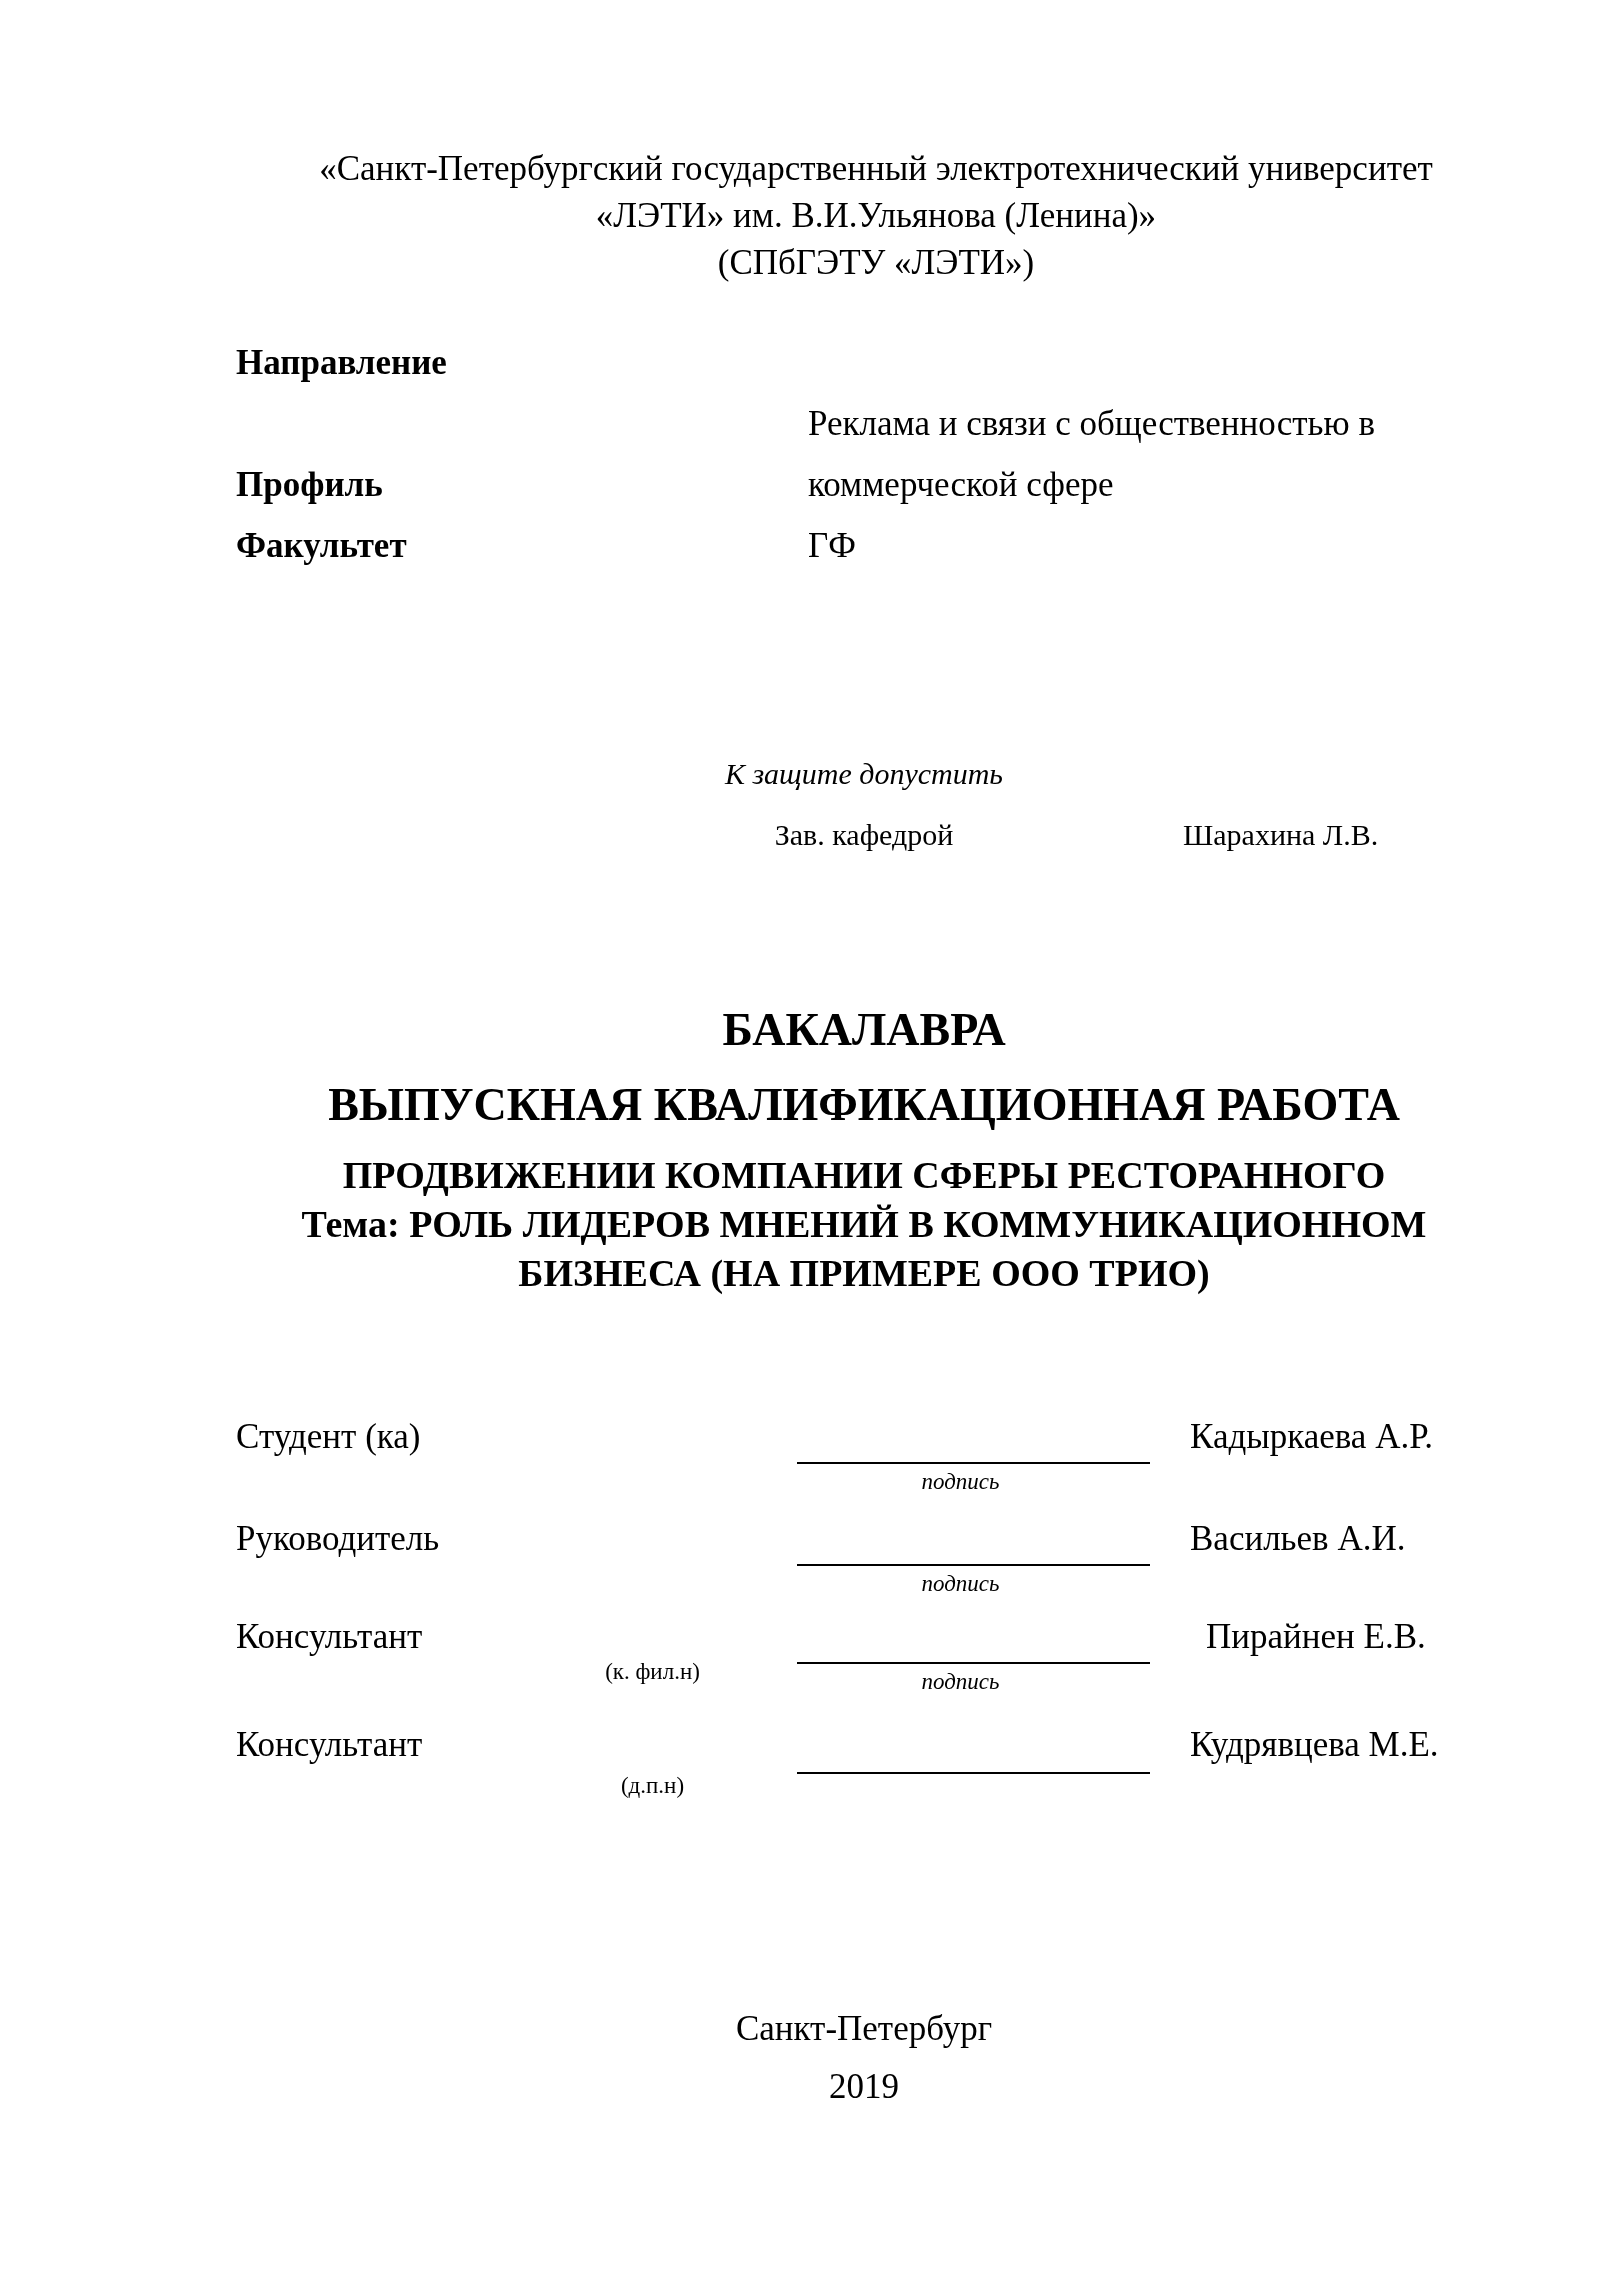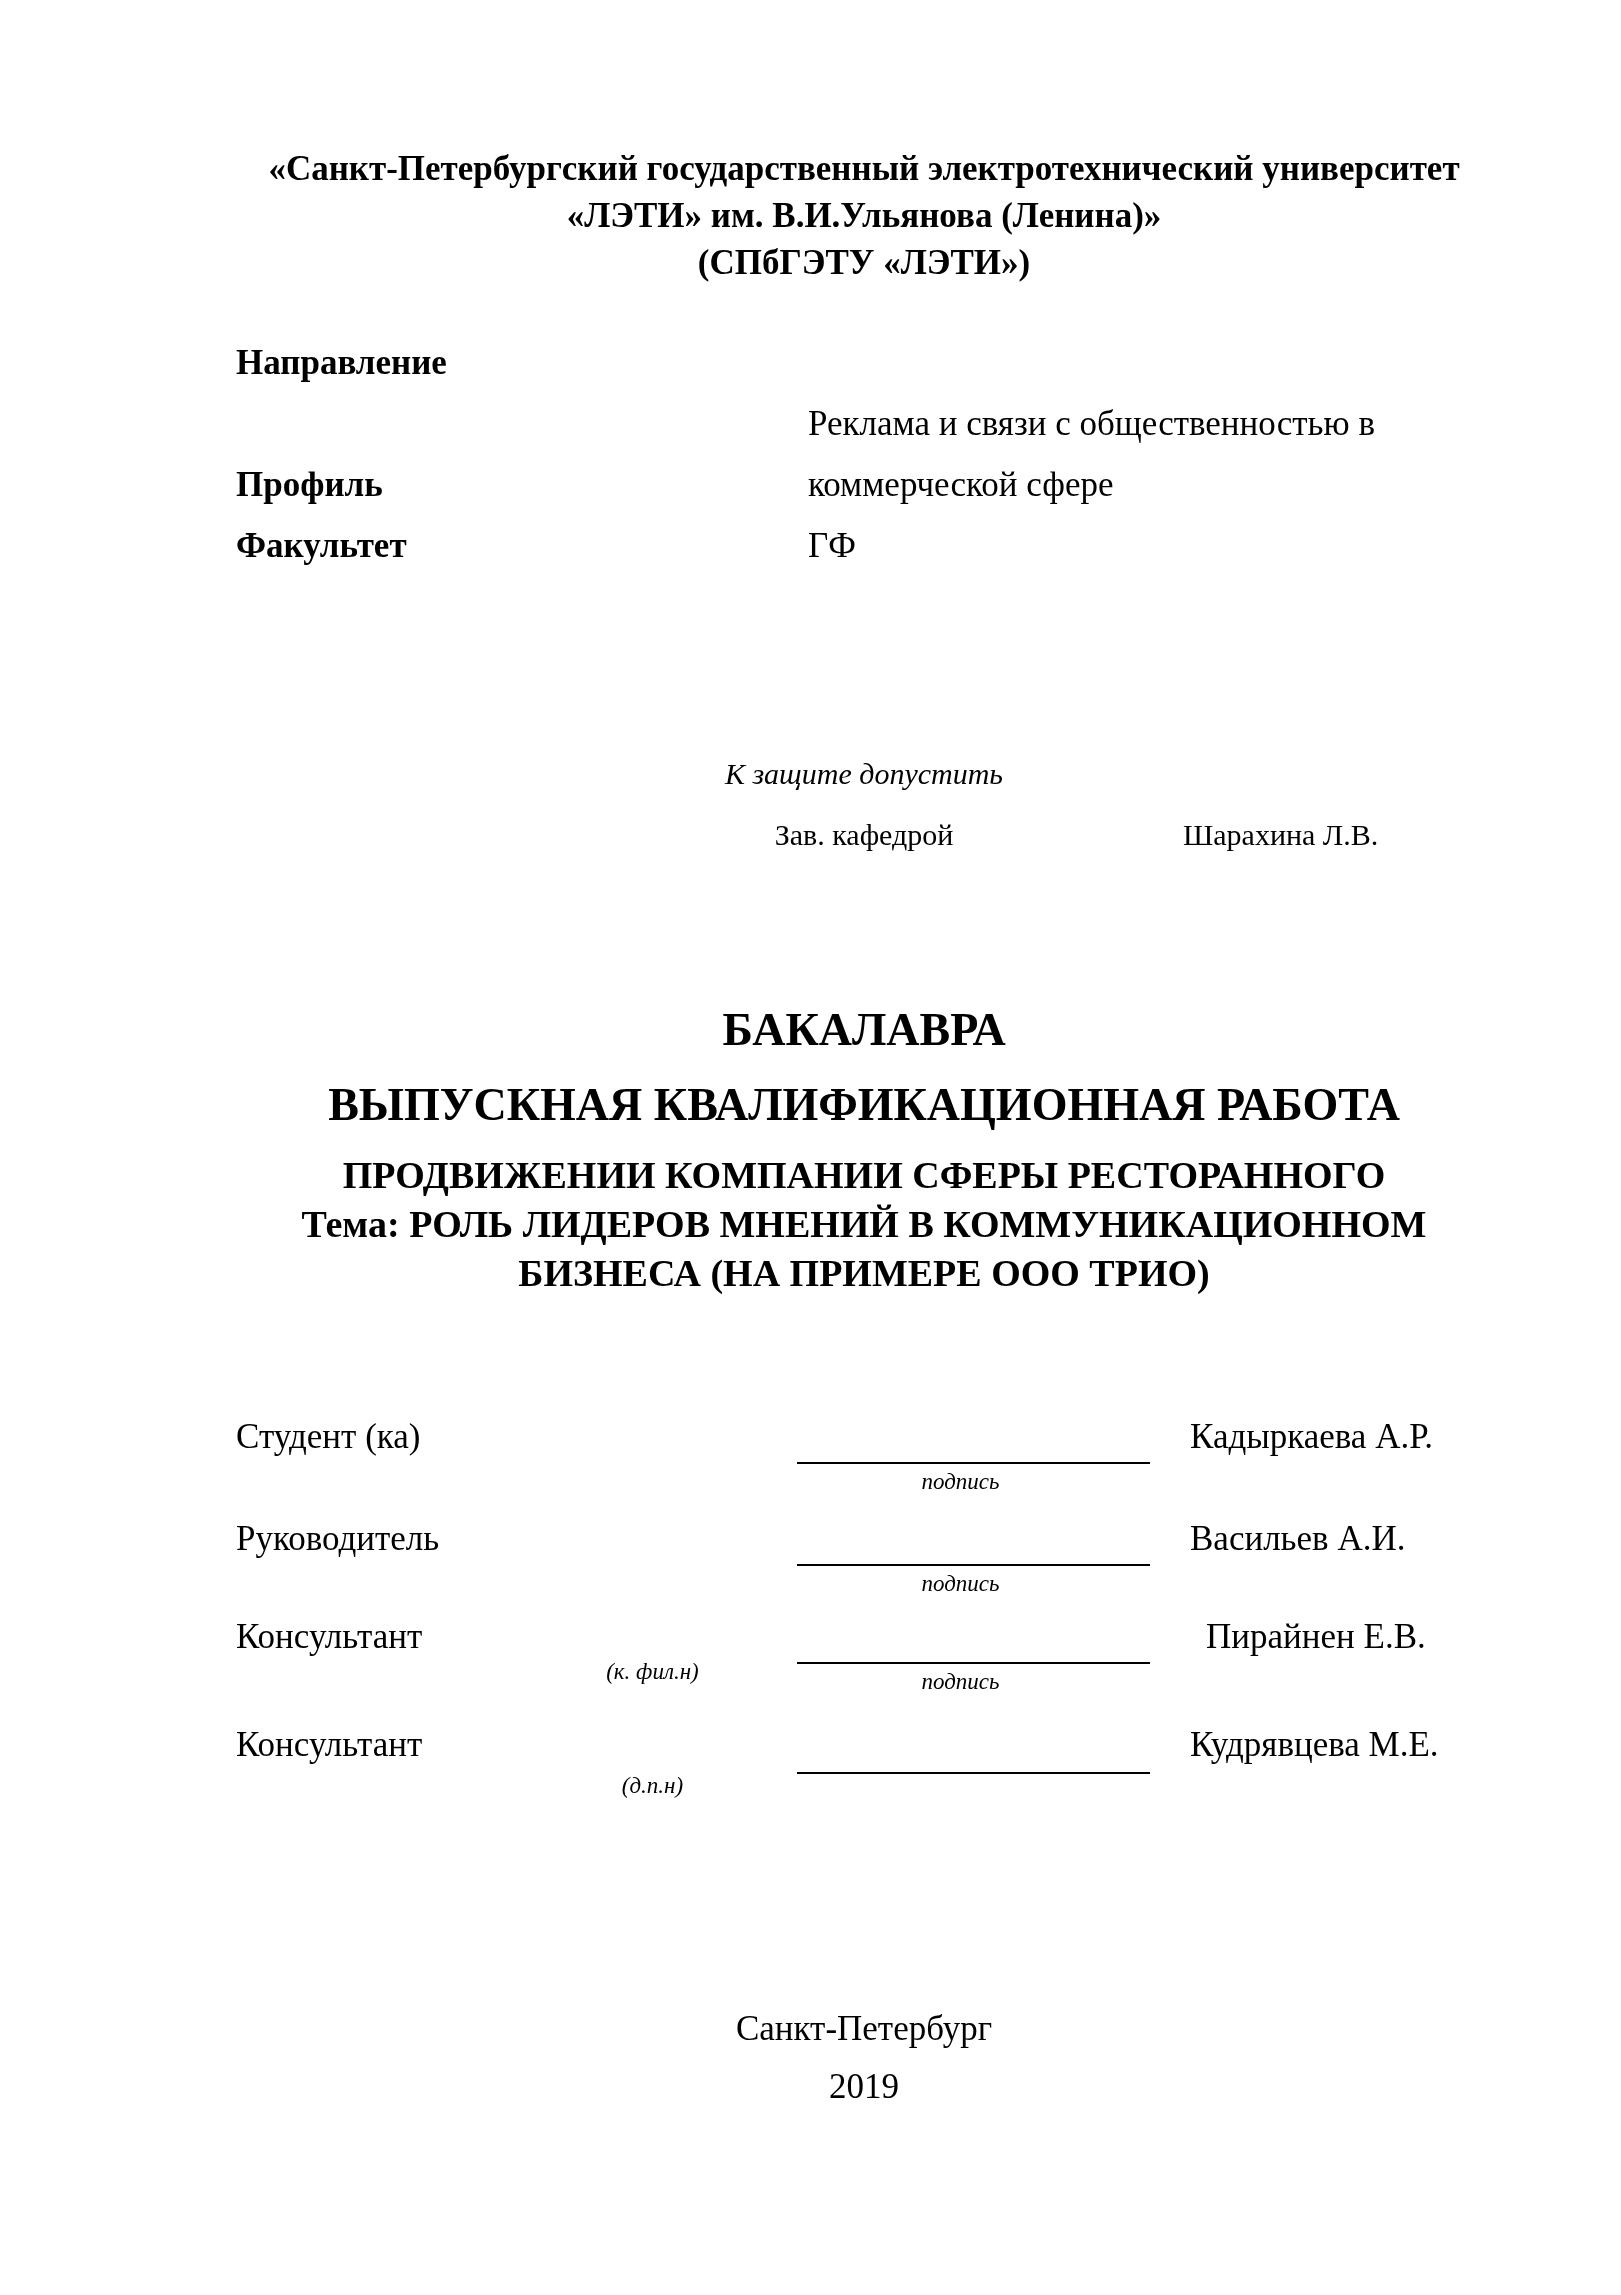--- a/index.html
+++ b/index.html
@@ -10,23 +10,23 @@
     height: 2295px;
     background: #ffffff;
     color: #000000;
     font-family: "Liberation Serif", "DejaVu Serif", serif;
     overflow: hidden;
   }
 
   
   .univ {
     position: absolute;
-    left: 236px; top: 145px; width: 1256px;
+    left: 248px; top: 145px; width: 1256px;
     text-align: center;
-    font-weight: 700;
+    font-weight: 400;
     font-size: 35px;
     line-height: 47px;
   }
 
   
   .fields {
     position: absolute;
     left: 236px; top: 332px; width: 1256px;
     font-size: 35px;
     line-height: 61px;
@@ -56,21 +56,21 @@
   }
   .vkr { font-size: 46px; line-height: 75px; }
   .theme { font-size: 38px; line-height: 49px; margin-top: 8.6px; }
 
   
   .sig-row { position: absolute; left: 236px; width: 1256px; height: 102px; font-size: 35px; }
   .sig-role { position: absolute; left: 0; top: 0; line-height: 47px; }
   .sig-qual {
     position: absolute; left: 338px; width: 157px;
     text-align: center;
-    font-size: 23px; font-style: italic; line-height: 31px;
+    font-size: 23px; line-height: 31px;
   }
   .sig-line {
     position: absolute; left: 561px; width: 353px; height: 0;
     border-top: 2.4px solid #000000;
   }
   .sig-caption {
     position: absolute; left: 548px; width: 353px;
     text-align: center;
     font-size: 23px; font-style: italic; line-height: 31px;
   }

